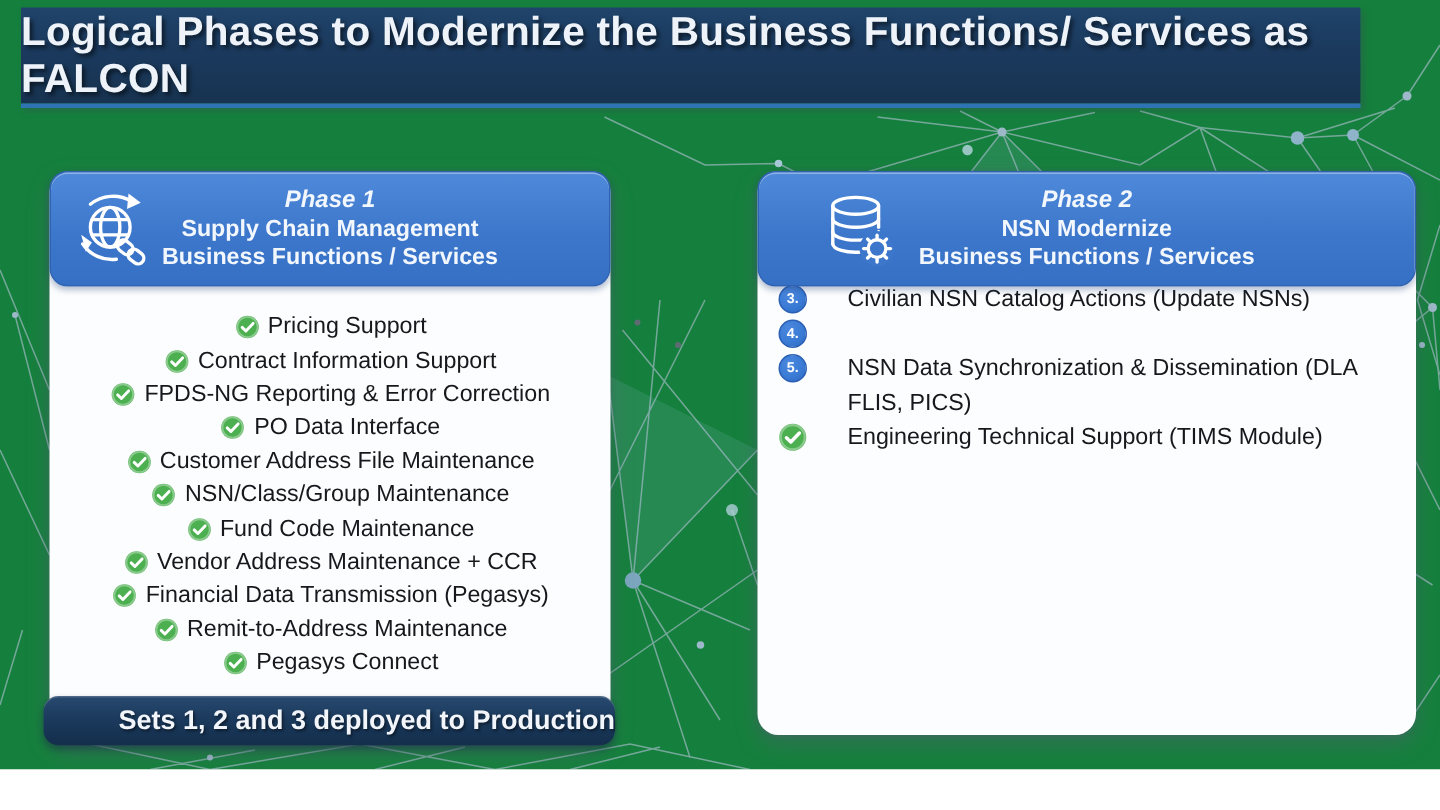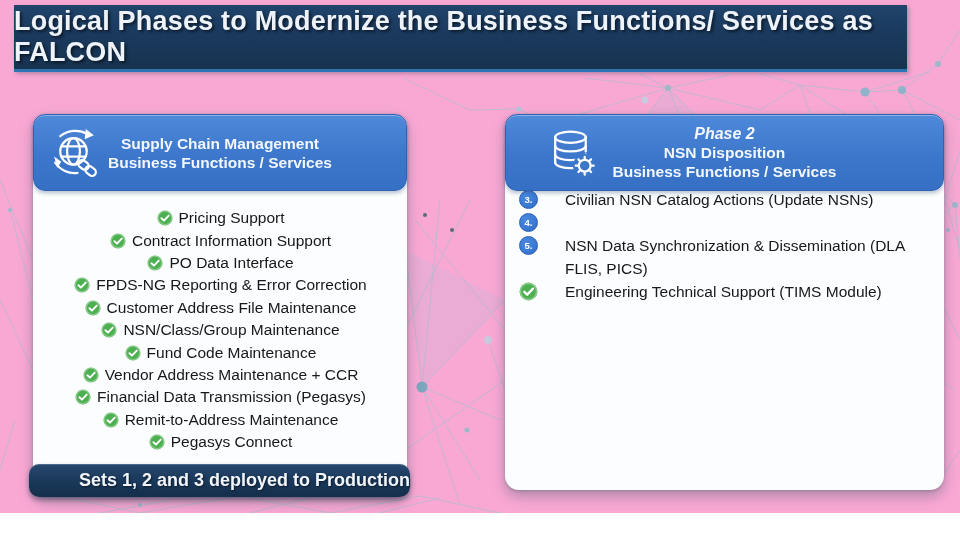--- a/index.html
+++ b/index.html
@@ -4,21 +4,21 @@
 <style>
   html,body{margin:0;padding:0;}
   body{
     width:960px;height:540px;position:relative;overflow:hidden;
     background:#ffffff;
     font-family:"Liberation Sans", sans-serif;
     -webkit-font-smoothing:antialiased;
   }
   .slide{
     position:absolute;left:0;top:0;width:960px;height:513px;
-    background:#f9a8d4;overflow:hidden;
+    background:#15803d;overflow:hidden;
   }
   .bottom-strip{position:absolute;left:0;top:513px;width:960px;height:27px;background:#ffffff;}
   svg.net{position:absolute;left:0;top:0;width:960px;height:513px;}
 
   
   .banner{
     position:absolute;left:14px;top:5px;width:893px;height:64px;
     background:linear-gradient(180deg,#20446b 0%, #1b3a5e 40%, #173350 100%);
     border-bottom:3px solid #2e73b4;
     box-shadow:2px 2px 4px rgba(60,70,85,.35);
@@ -142,20 +142,21 @@
         <g fill="#ffffff" stroke="none">
           <polygon points="39,4 47,10 38,14"></polygon>
           <polygon points="11,42 8,31 15,36"></polygon>
         </g>
         <g fill="none" stroke="#ffffff" stroke-width="2.2">
           <rect x="31.5" y="35.5" width="11" height="7.5" rx="3.75" transform="rotate(38 37 39)"></rect>
           <rect x="38.5" y="41.5" width="11" height="7.5" rx="3.75" transform="rotate(38 44 45)"></rect>
         </g>
       </svg>
       <div class="phase-ttl">
+        <div class="ph">Phase 1</div>
         <div class="sub">Supply Chain Management</div>
         <div class="sub">Business Functions / Services</div>
       </div>
     </div>
 
     <div style="padding-top:77px;">
       <ul class="chk" id="phase1-items">
           <li>
             <svg class="ckico" viewBox="0 0 18 18">
               <circle cx="9" cy="9" r="8.5" fill="#4caf50"></circle>
@@ -171,29 +172,29 @@
               <path d="M5 9.3 L7.8 12 L13.2 6.3" stroke="#fff" stroke-width="2.2" fill="none" stroke-linecap="round" stroke-linejoin="round"></path>
             </svg>
             <span class="lbl">Contract Information Support</span>
           </li>
           <li>
             <svg class="ckico" viewBox="0 0 18 18">
               <circle cx="9" cy="9" r="8.5" fill="#4caf50"></circle>
               <circle cx="9" cy="9" r="7.6" fill="none" stroke="rgba(255,255,255,0.35)" stroke-width="1.4"></circle>
               <path d="M5 9.3 L7.8 12 L13.2 6.3" stroke="#fff" stroke-width="2.2" fill="none" stroke-linecap="round" stroke-linejoin="round"></path>
             </svg>
+            <span class="lbl">FPDS-NG Reporting &amp; Error Correction</span>
+          </li>
+          <li>
+            <svg class="ckico" viewBox="0 0 18 18">
+              <circle cx="9" cy="9" r="8.5" fill="#4caf50"></circle>
+              <circle cx="9" cy="9" r="7.6" fill="none" stroke="rgba(255,255,255,0.35)" stroke-width="1.4"></circle>
+              <path d="M5 9.3 L7.8 12 L13.2 6.3" stroke="#fff" stroke-width="2.2" fill="none" stroke-linecap="round" stroke-linejoin="round"></path>
+            </svg>
             <span class="lbl">PO Data Interface</span>
-          </li>
-          <li>
-            <svg class="ckico" viewBox="0 0 18 18">
-              <circle cx="9" cy="9" r="8.5" fill="#4caf50"></circle>
-              <circle cx="9" cy="9" r="7.6" fill="none" stroke="rgba(255,255,255,0.35)" stroke-width="1.4"></circle>
-              <path d="M5 9.3 L7.8 12 L13.2 6.3" stroke="#fff" stroke-width="2.2" fill="none" stroke-linecap="round" stroke-linejoin="round"></path>
-            </svg>
-            <span class="lbl">FPDS-NG Reporting &amp; Error Correction</span>
           </li>
           <li>
             <svg class="ckico" viewBox="0 0 18 18">
               <circle cx="9" cy="9" r="8.5" fill="#4caf50"></circle>
               <circle cx="9" cy="9" r="7.6" fill="none" stroke="rgba(255,255,255,0.35)" stroke-width="1.4"></circle>
               <path d="M5 9.3 L7.8 12 L13.2 6.3" stroke="#fff" stroke-width="2.2" fill="none" stroke-linecap="round" stroke-linejoin="round"></path>
             </svg>
             <span class="lbl">Customer Address File Maintenance</span>
           </li>
           <li>
@@ -271,21 +272,21 @@
           <line x1="31.2" y1="40" x2="33.4" y2="40"></line>
           <line x1="46.6" y1="40" x2="48.8" y2="40"></line>
           <line x1="33.8" y1="33.8" x2="35.4" y2="35.4"></line>
           <line x1="44.6" y1="44.6" x2="46.2" y2="46.2"></line>
           <line x1="46.2" y1="33.8" x2="44.6" y2="35.4"></line>
           <line x1="35.4" y1="44.6" x2="33.8" y2="46.2"></line>
         </g>
       </svg>
       <div class="phase-ttl">
         <div class="ph">Phase 2</div>
-        <div class="sub">NSN Disposition</div>
+        <div class="sub">NSN Modernize</div>
         <div class="sub">Business Functions / Services</div>
       </div>
     </div>
 
     <div>
       <ul class="num" id="phase2-items">
           <li>
             <span class="badge">1.</span>
             <span class="lbl">Civilian NSN Requisition Processes</span>
           </li>

